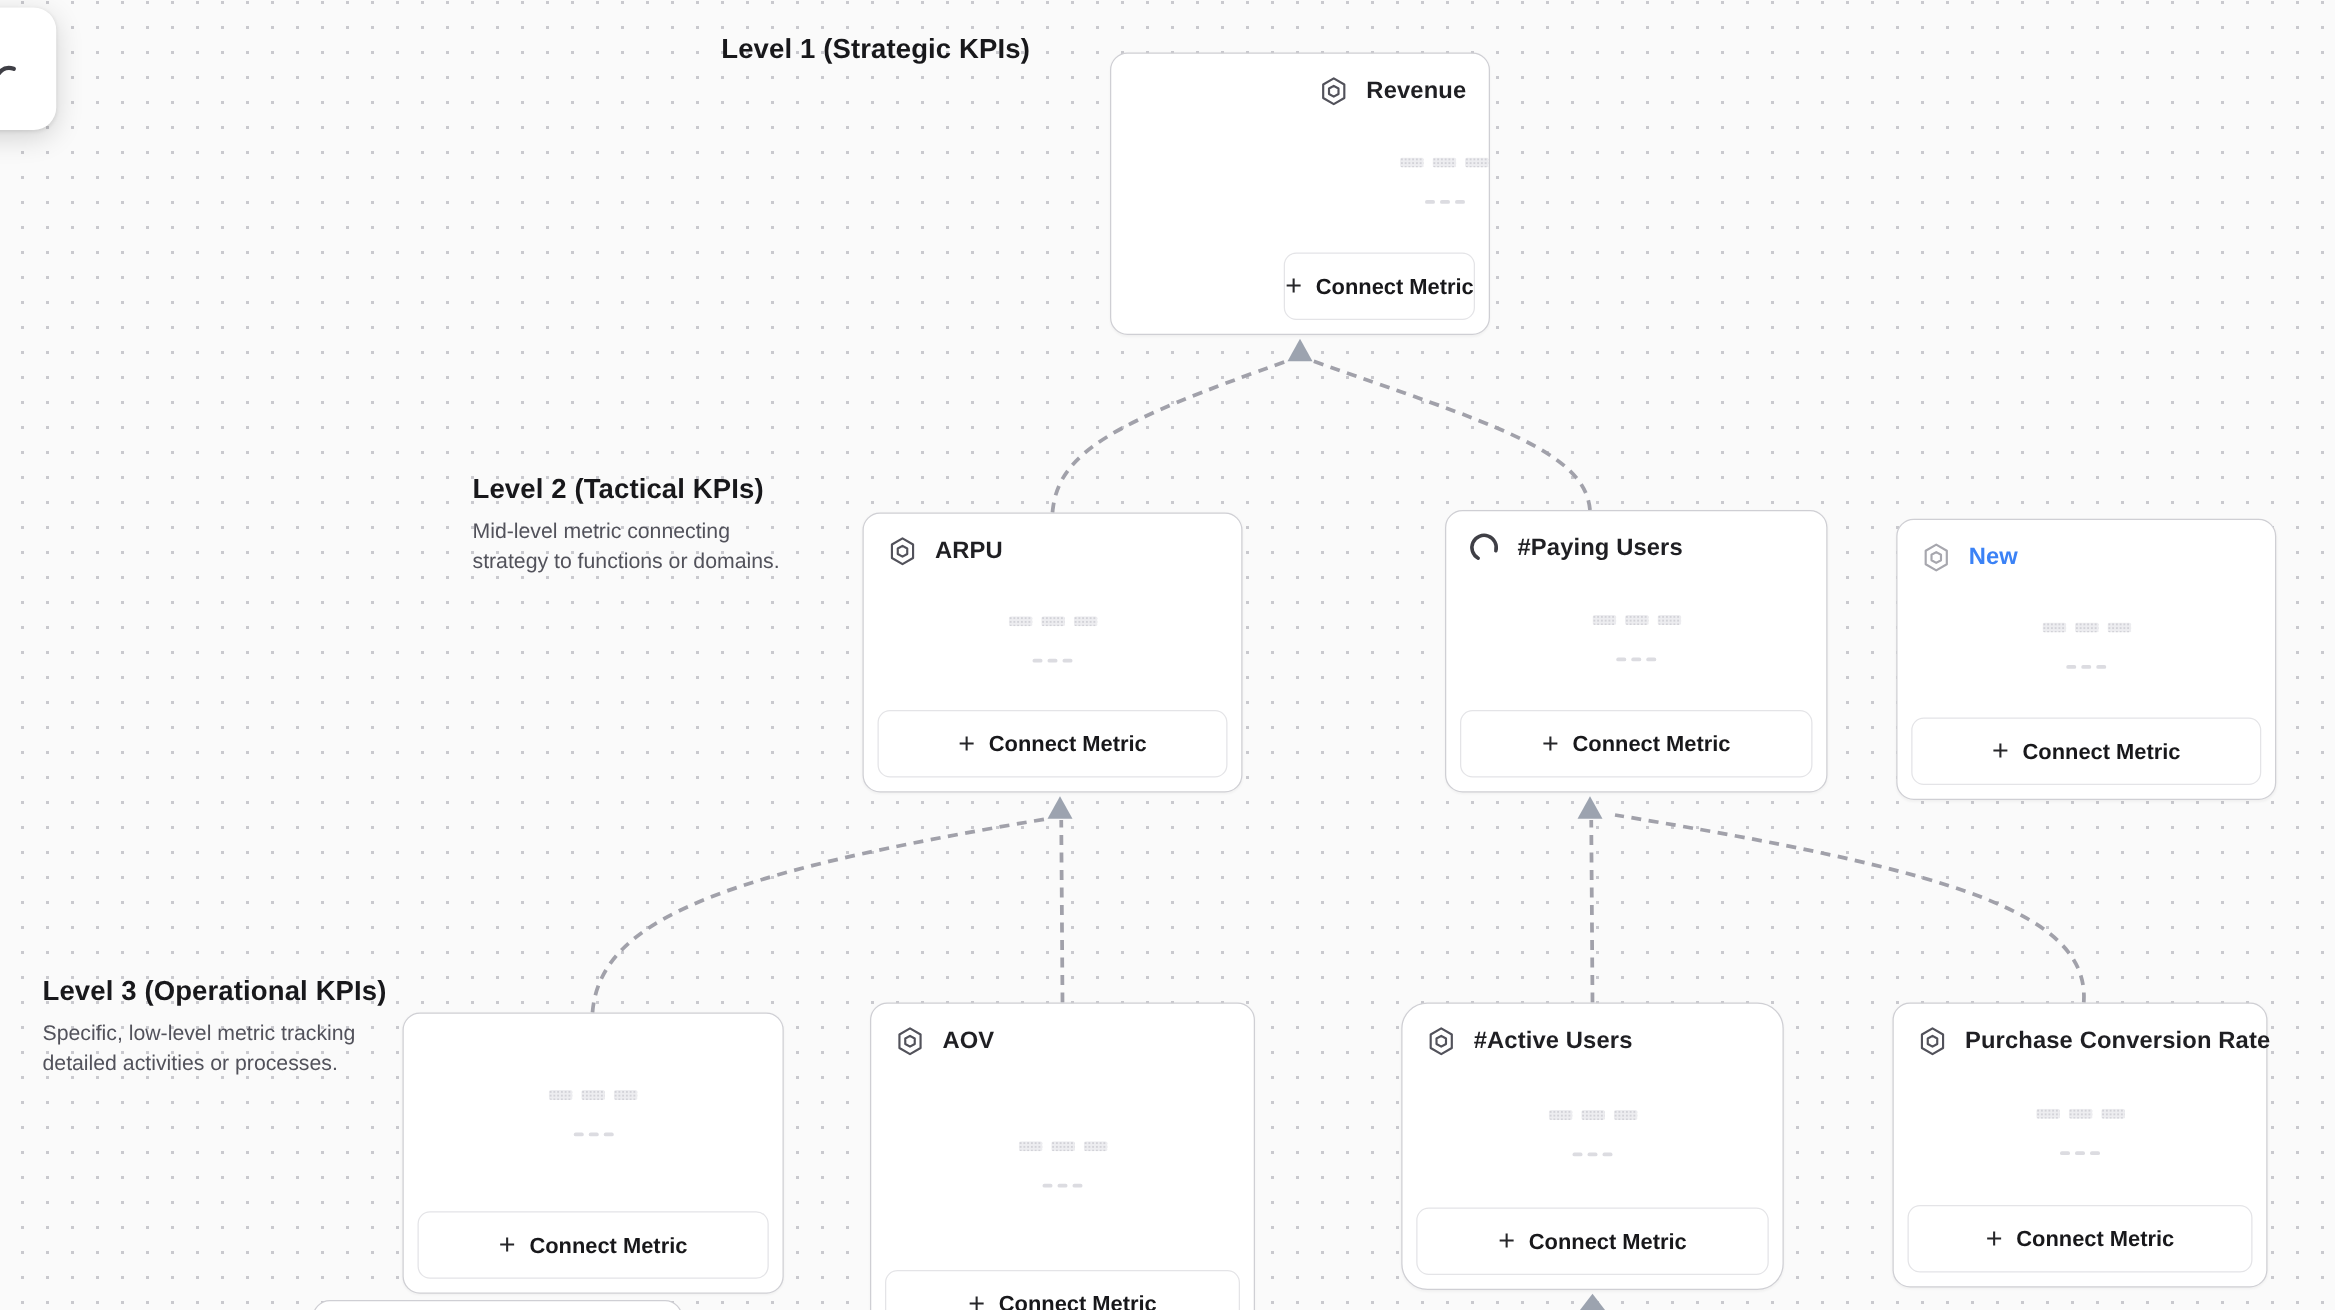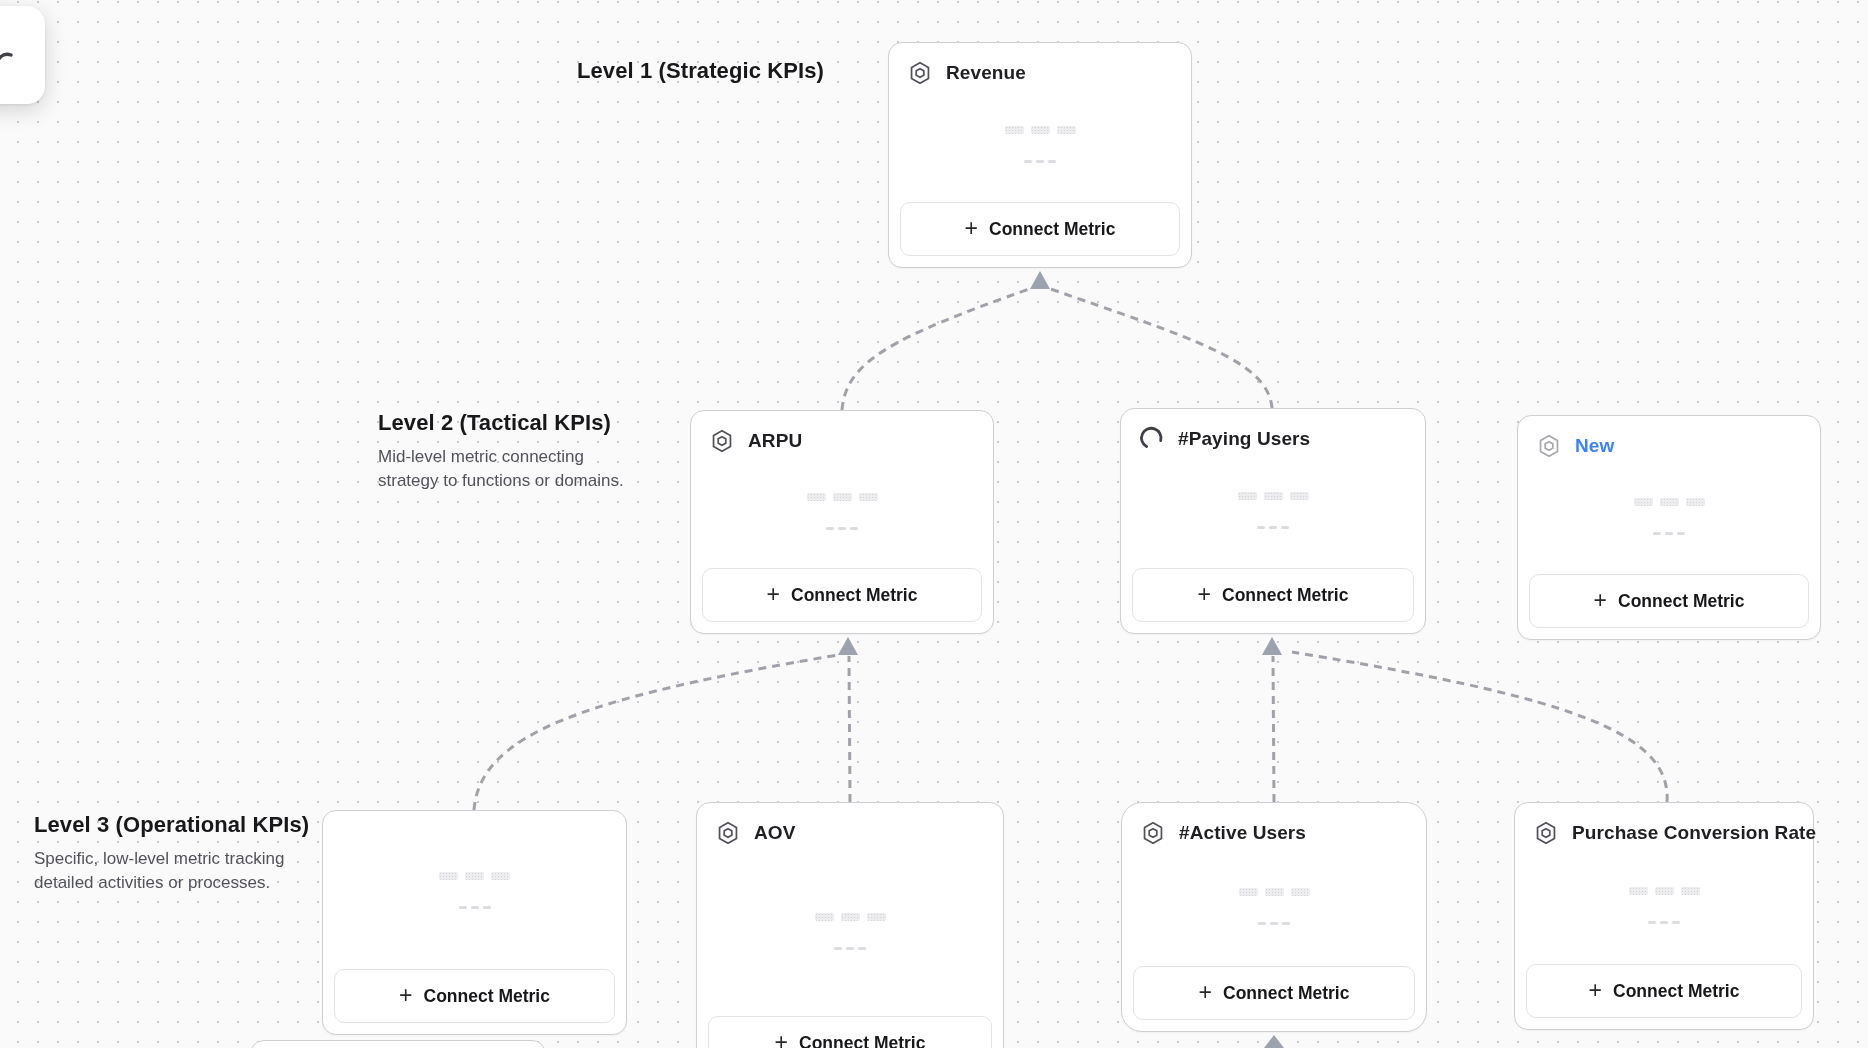--- a/index.html
+++ b/index.html
@@ -9,21 +9,21 @@
     font-family: "Liberation Sans", "DejaVu Sans", sans-serif;
     background-color: #fafafa;
     background-image: radial-gradient(circle, #c9c9ce 1.3px, transparent 1.5px);
     background-size: 20px 20px;
     background-position: 8px 12px;
     color: #1f1f23;
   }
 
   
   .level-label { position: absolute; }
-  .level-title { font-size: 22px; font-weight: 700; color: #18181b; letter-spacing: .1px; margin-top: 32px; }
+  .level-title { font-size: 22px; font-weight: 700; color: #18181b; letter-spacing: .1px; }
   .level-desc  { margin-top: 9px; font-size: 17px; line-height: 24px; color: #52525b; white-space: pre-line; }
   .lv1 { left: 577px; top: 26px;  width: 290px; }
   .lv2 { left: 378px; top: 378px; width: 290px; }
   .lv3 { left: 34px;  top: 780px; width: 300px; }
 
   
   .overlay { position: absolute; left: 0; top: 0; pointer-events: none; }
   .conn { fill: none; stroke: #a1a1aa; stroke-width: 3; stroke-dasharray: 8 6; }
   .arrow { fill: #9ca3af; }
 
@@ -56,23 +56,23 @@
     background: #fff;
     border: 1.5px solid #e4e4e7;
     border-radius: 10px;
     display: flex; align-items: center; justify-content: center; gap: 11px;
     font-family: inherit;
     font-size: 17.5px; font-weight: 600; color: #18181b;
     cursor: pointer;
   }
   .connect-btn .plus { font-size: 23px; font-weight: 400; color: #27272a; line-height: 1; margin-top: -2px; }
 
-  .card-revenue   { left: 888px;  top: 42px;  width: 304px; height: 226px; }
+  .card-revenue   { left: 888px;  top: 42px;  width: 304px; height: 226px; align-items: flex-end; }
   .card-arpu      { left: 690px;  top: 410px; width: 304px; height: 224px; }
-  .card-paying    { left: 1120px; top: 408px; width: 306px; height: 226px; }
+  .card-paying    { left: 1156px; top: 408px; width: 306px; height: 226px; }
   .card-new       { left: 1517px; top: 415px; width: 304px; height: 225px; }
   .card-purchases { left: 322px;  top: 810px; width: 305px; height: 225px; }
   .card-aov       { left: 696px;  top: 802px; width: 308px; height: 280px; }
   .card-active    { left: 1121px; top: 802px; width: 306px; height: 230px; border-radius: 21px; }
   .card-pcr       { left: 1514px; top: 802px; width: 300px; height: 228px; justify-content: space-between; }
 
   .card-new .card-title { color: #3b82f6; }
   .card-new .card-icon svg path { stroke: #a7a7ae; }
 
   .card-partial {

